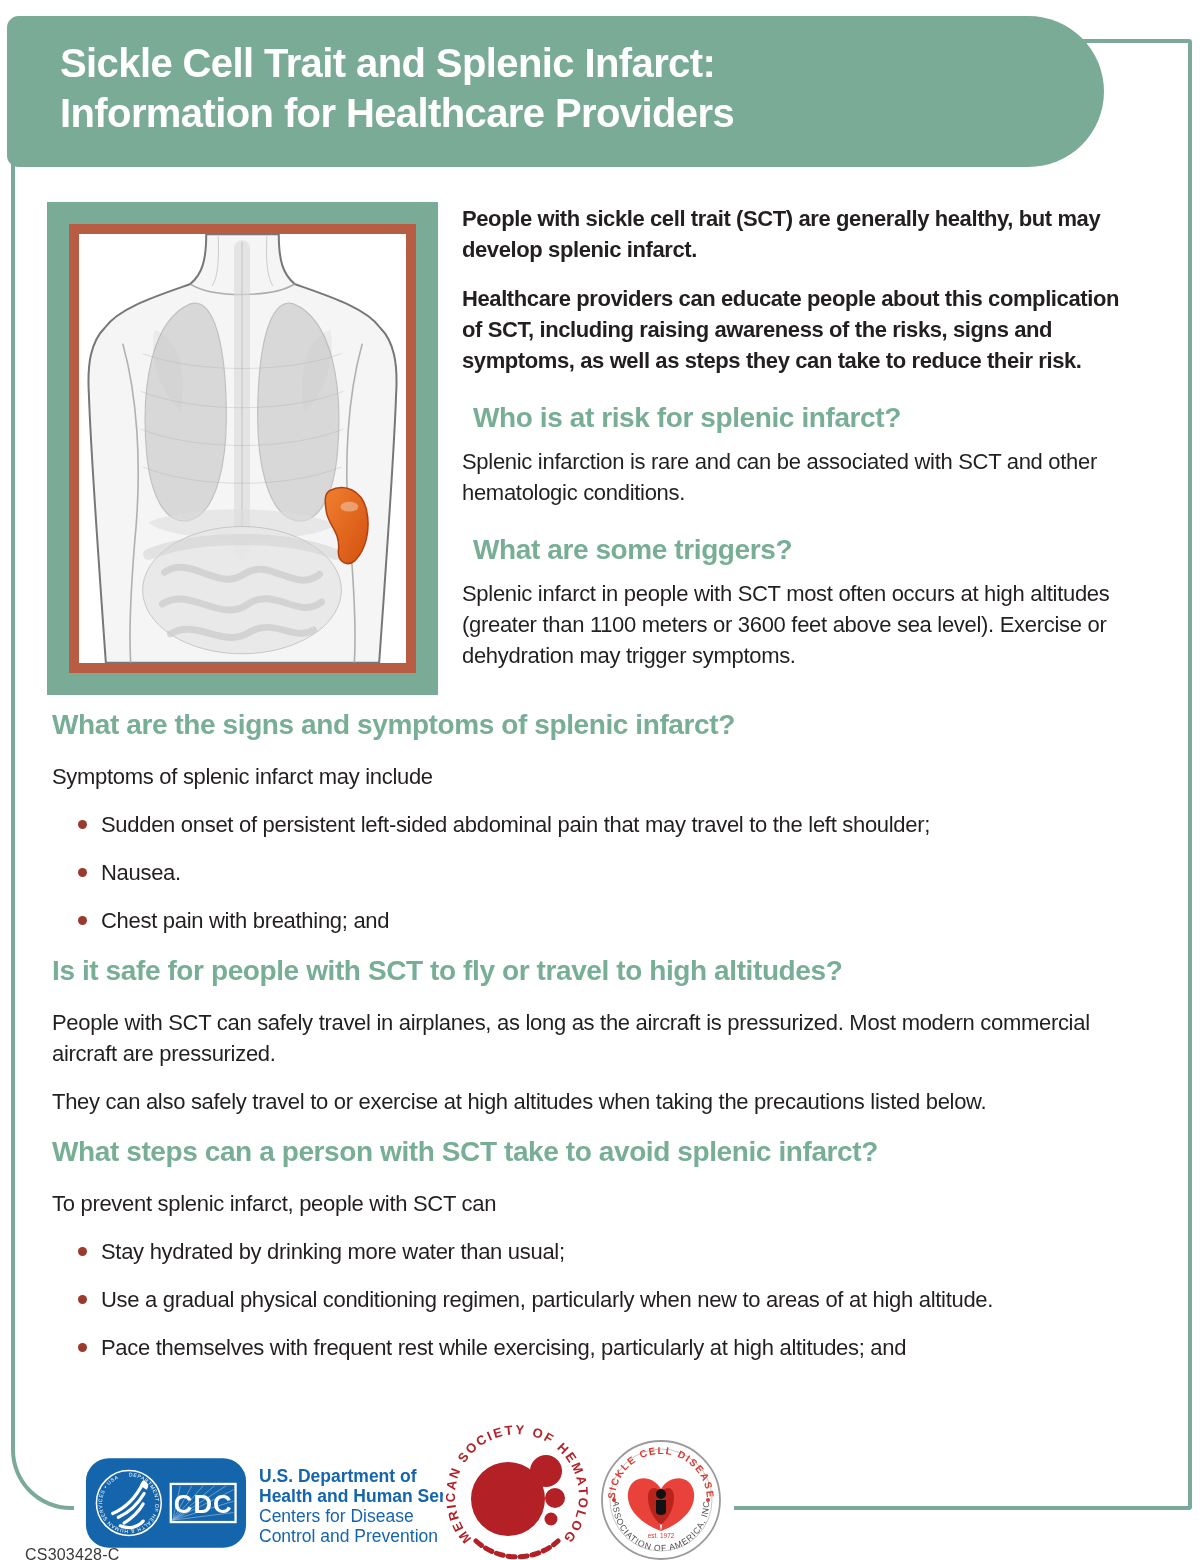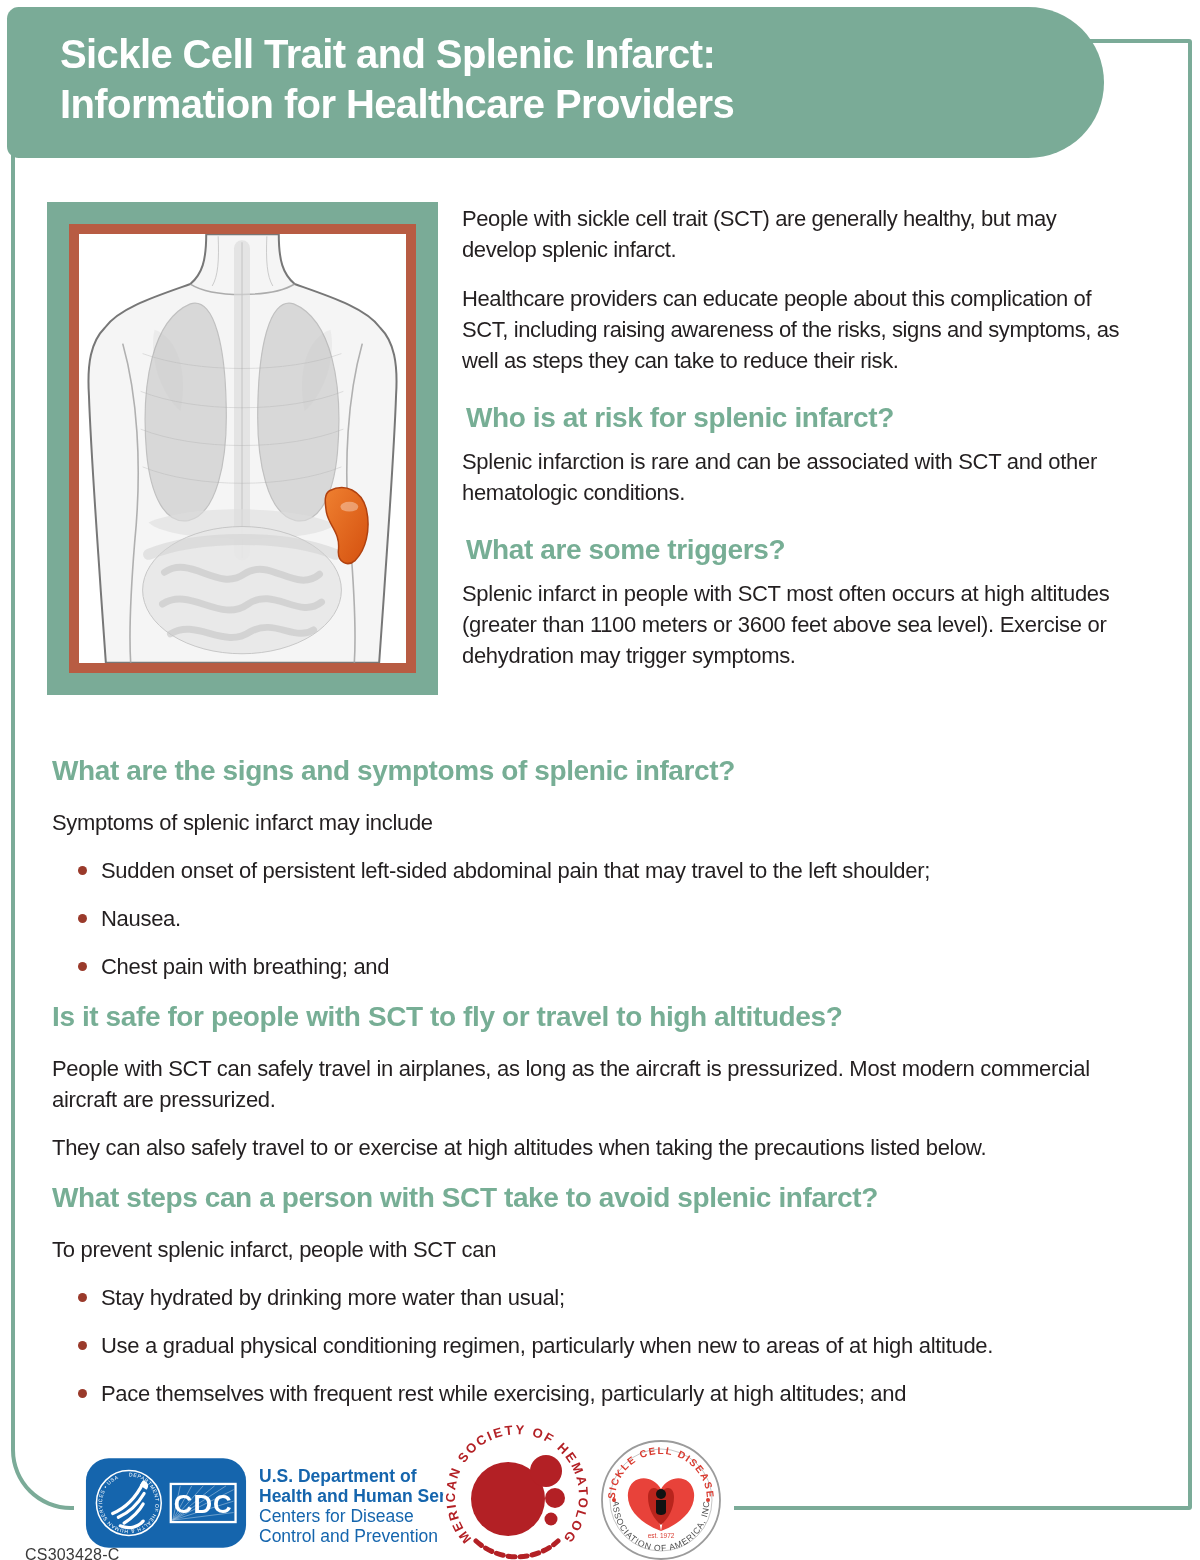--- a/index.html
+++ b/index.html
@@ -8,36 +8,36 @@
     font-family:"Liberation Sans",sans-serif;color:#231f20;
   }
   
   .frame{
     position:absolute;left:11px;top:39px;width:1181px;height:1471px;
     border:4px solid #7bab98;border-radius:3px 3px 3px 60px;box-sizing:border-box;z-index:1;
   }
   .frame-cover{position:absolute;left:74px;top:1497px;width:660px;height:24px;background:#fff;z-index:2;}
   
   .banner{
-    position:absolute;left:7px;top:7px;width:1097px;height:151px;background:#7aab97;
+    position:absolute;left:7px;top:16px;width:1097px;height:151px;background:#7aab97;
     border-radius:12px 78px 78px 12px;z-index:4;padding:22px 0 0 53px;box-sizing:border-box;
   }
   .banner .t{font-size:40px;font-weight:700;color:#ffffff;line-height:50px;letter-spacing:-0.6px;}
   
   .photo-panel{position:absolute;left:47px;top:202px;width:391px;height:493px;background:#7aab97;z-index:3;}
   .photo-inner{position:absolute;inset:22px;border:10px solid #b85c43;background:#fff;}
   .photo-inner svg{display:block;width:100%;height:100%;}
   
   .col-right{position:absolute;left:462px;top:203px;width:672px;z-index:3;}
-  .main{position:absolute;left:52px;top:753px;width:1098px;z-index:3;}
+  .main{position:absolute;left:52px;top:707px;width:1098px;z-index:3;}
   p{margin:12px 0 17px;font-size:22px;line-height:31px;letter-spacing:-0.3px;}
   .col-right p{margin:0 0 18px;}
-  .bold{font-weight:400;letter-spacing:-0.4px;}
+  .bold{font-weight:700;letter-spacing:-0.4px;}
   h2{margin:17px 0 18px;font-size:28px;line-height:36px;color:#77ae95;font-weight:700;letter-spacing:-0.4px;}
-  .col-right h2{margin:24px 4px 10px;}
+  .col-right h2{margin:24px 11px 10px;}
   .main h2:first-child{margin-top:0;}
   ul.bullets{list-style:none;margin:13px 0 17px;padding:0;}
   .bullets li{display:flex;margin:0 0 17px;font-size:22px;line-height:31px;letter-spacing:-0.3px;}
   .bullets li:last-child{margin-bottom:0;}
   .dot{flex:0 0 auto;width:9px;height:9px;border-radius:50%;background:#9a3a2b;margin:11px 14px 0 26px;}
   
   .cdc-logo{position:absolute;left:85px;top:1457px;z-index:3;}
   .hhs-text{position:absolute;left:259px;top:1466px;z-index:3;color:#1565ad;font-size:17.5px;line-height:20px;}
   .hhs-text .b{font-weight:700;}
   .ash-logo{position:absolute;left:442px;top:1421px;z-index:3;}

